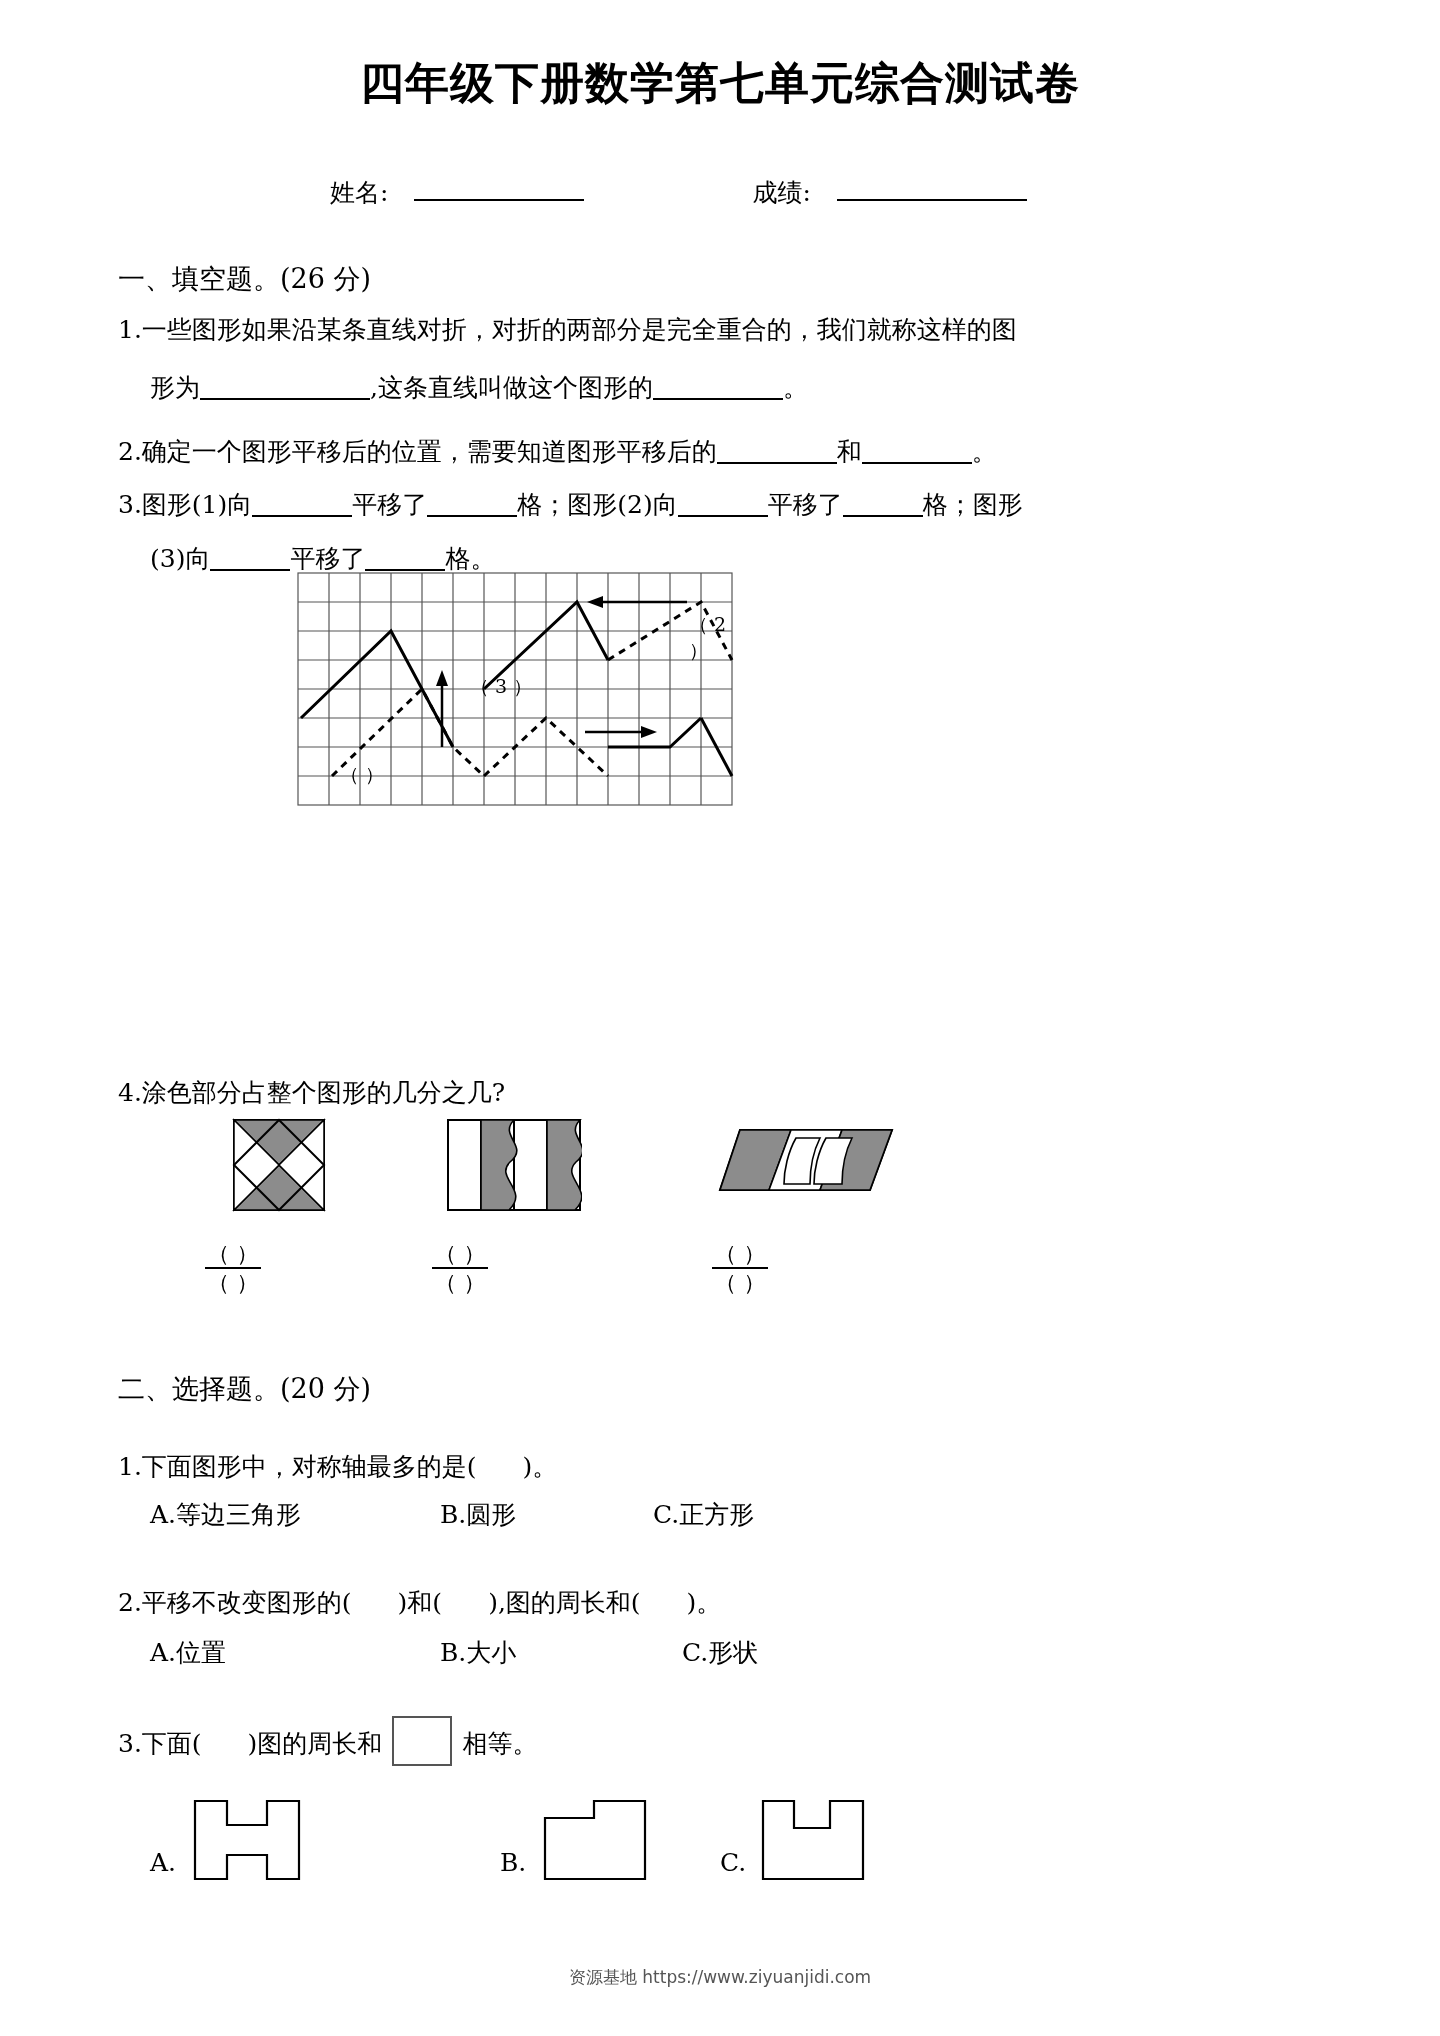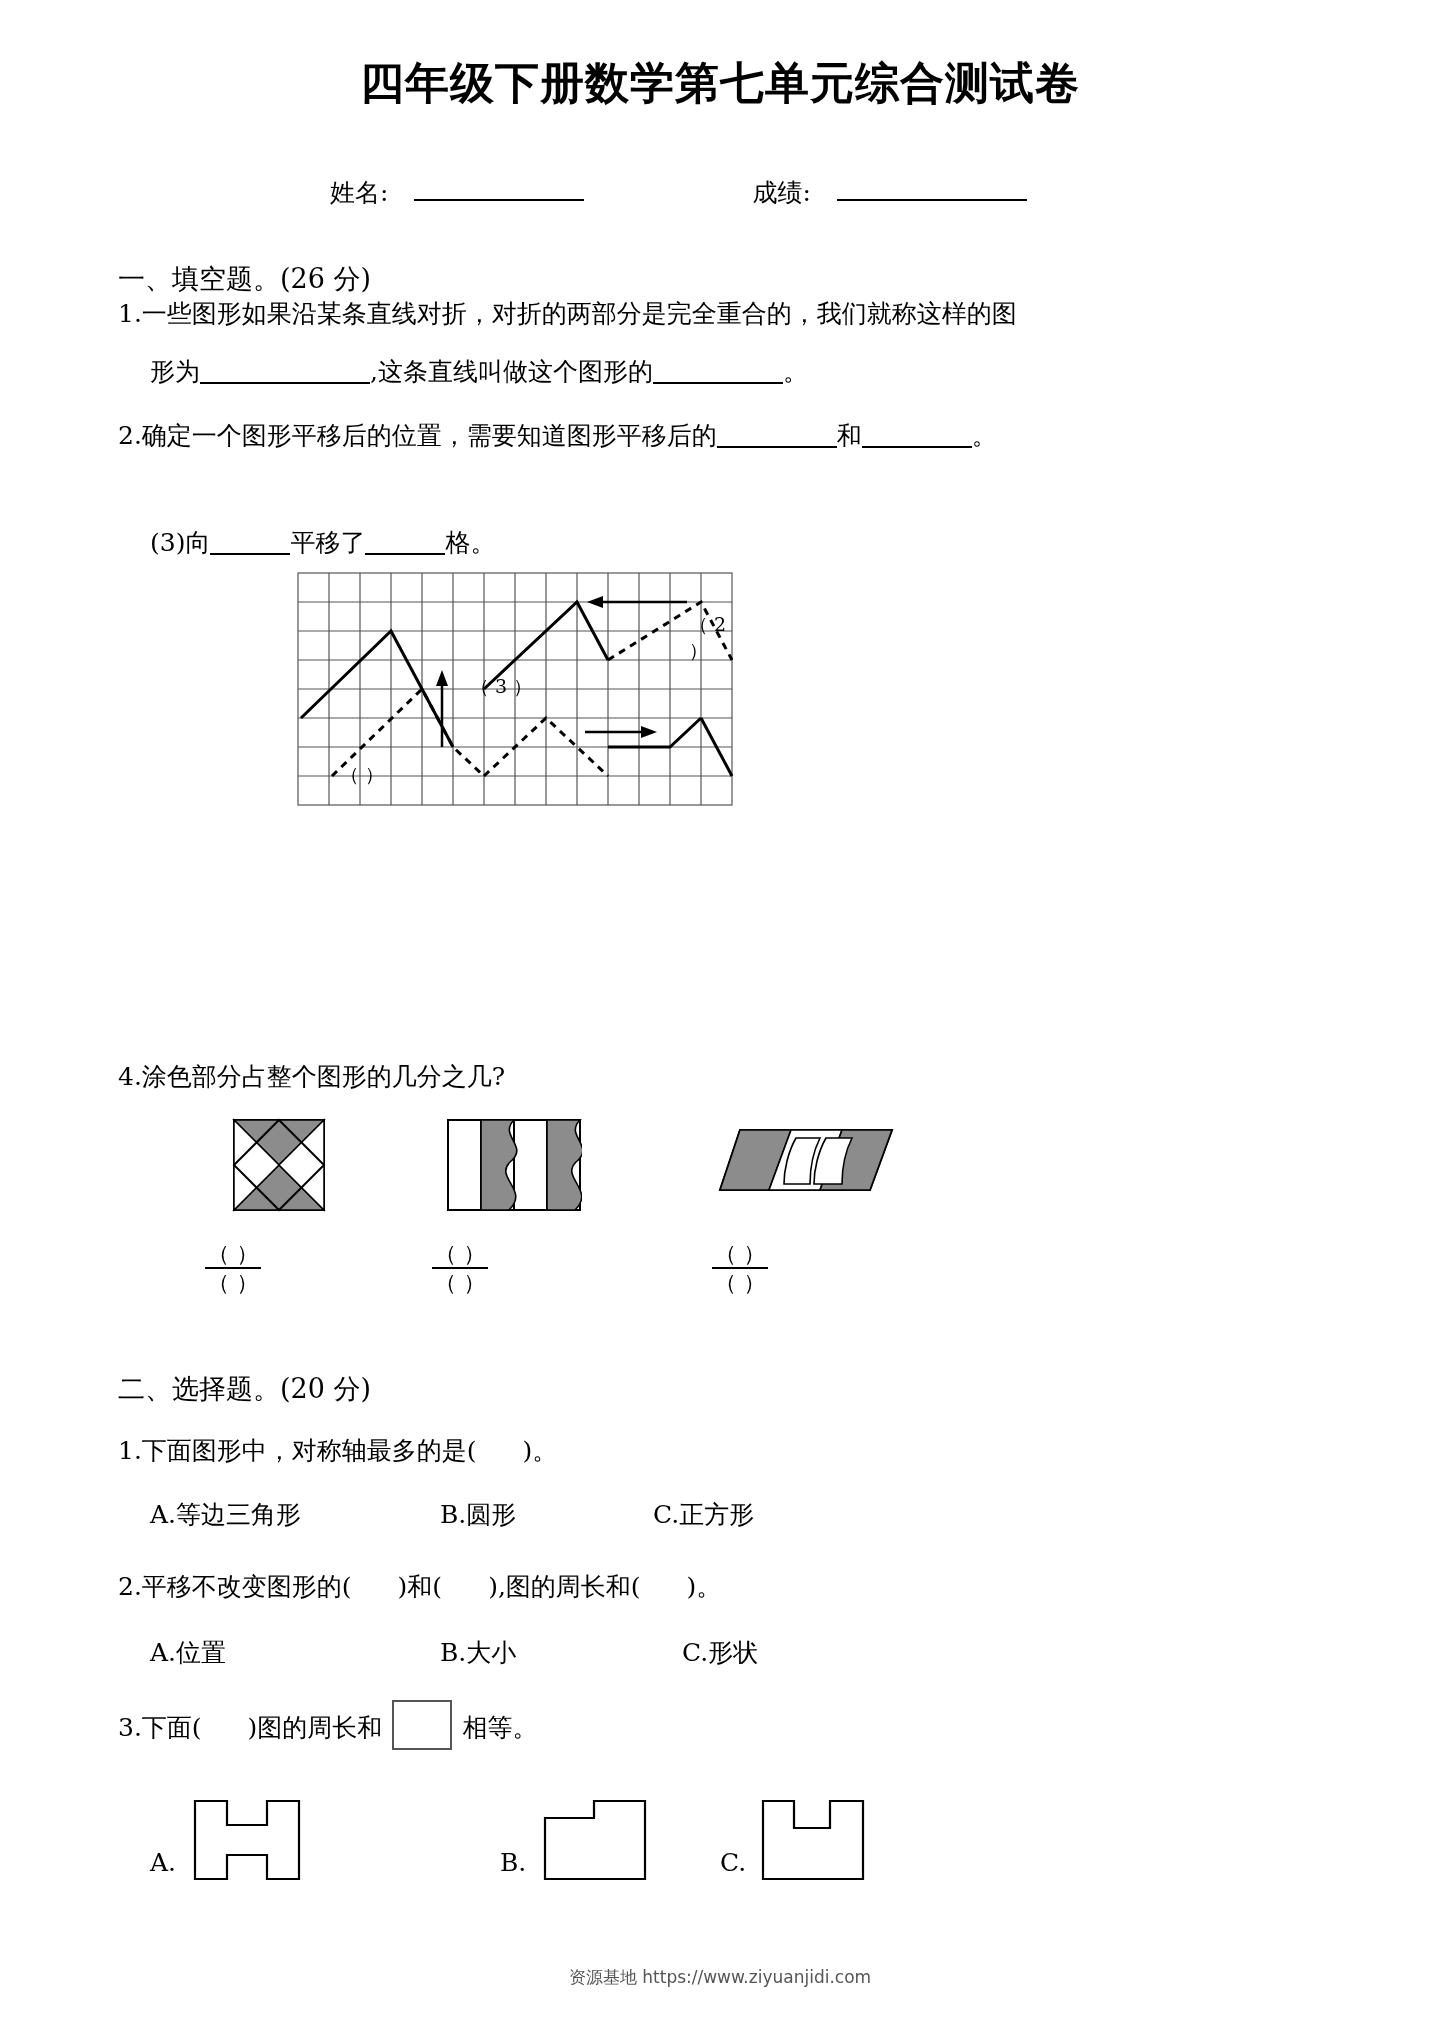--- a/index.html
+++ b/index.html
@@ -62,20 +62,21 @@
     position: absolute;
     left: 118px;
     font-size: 27px;
     margin-top: 23px;
   }
   .q {
     position: absolute;
     left: 118px;
     font-size: 25px;
     white-space: nowrap;
+    margin-top: 16px;
   }
   .q.indent { left: 150px; }
   .ul {
     display: inline-block;
     border-bottom: 2px solid #000;
     vertical-align: -4px;
   }
   .u80 { width: 80px; }
   .u90 { width: 90px; }
   .u100 { width: 100px; }
@@ -149,20 +150,23 @@
 
   <div class="q" style="top:297px">1.一些图形如果沿某条直线对折，对折的两部分是完全重合的，我们就称这样的图</div>
   <div class="q indent" style="top:355px">
     <span>形为</span><span class="ul u170"></span><span>,这条直线叫做这个图形的</span><span class="ul u130"></span><span>。</span>
   </div>
 
   <div class="q" style="top:419px">
     <span>2.确定一个图形平移后的位置，需要知道图形平移后的</span><span class="ul u120"></span><span>和</span><span class="ul u110"></span><span>。</span>
   </div>
 
+  <div class="q" style="top:472px">
+    <span>3.图形(1)向</span><span class="ul u100"></span><span>平移了</span><span class="ul u90"></span><span>格；图形(2)向</span><span class="ul u90"></span><span>平移了</span><span class="ul u80"></span><span>格；图形</span>
+  </div>
   <div class="q indent" style="top:526px">
     <span>(3)向</span><span class="ul u80"></span><span>平移了</span><span class="ul u80"></span><span>格。</span>
   </div>
 
   <div class="fig" style="top:572px; left:297px">
     <svg width="446" height="240" viewBox="0 0 446 240">
 
       <g stroke="#555555" stroke-width="1.2" fill="none">
         <rect x="1" y="1" width="434" height="232"></rect>
         <line x1="32" y1="1" x2="32" y2="233"></line>

